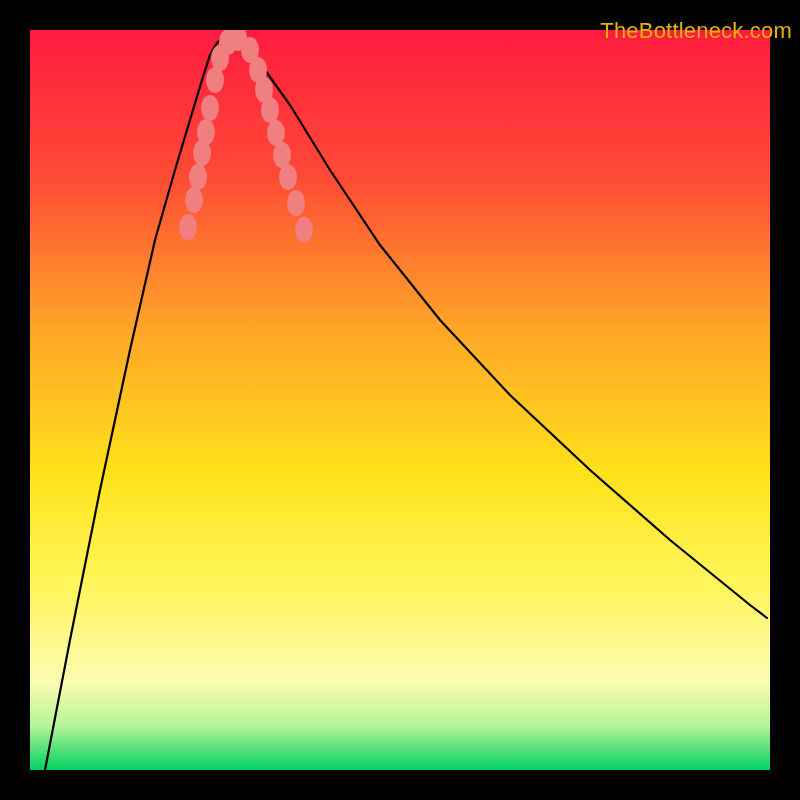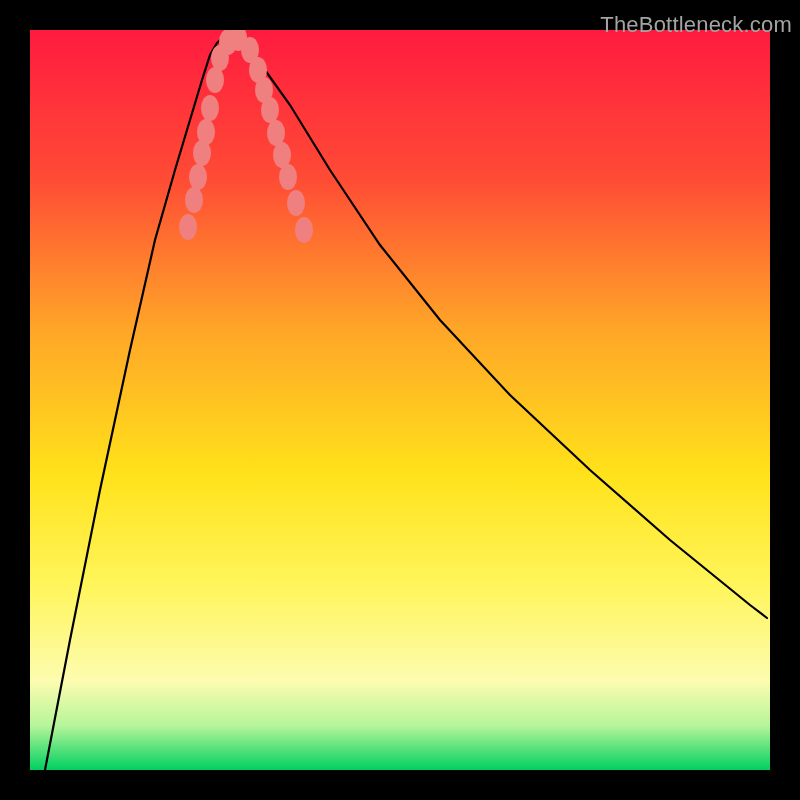--- a/index.html
+++ b/index.html
@@ -21,23 +21,23 @@
   }
   .plot-area {
     position: absolute;
     left: 30px;
     top: 30px;
     width: 740px;
     height: 740px;
   }
   .watermark {
     position: absolute;
-    top: 12px;
+    top: 18px;
     right: 8px;
-    color: #a3a3a3;
+    color: #eab308;
     font-size: 22px;
     font-weight: 500;
     letter-spacing: 0.2px;
     user-select: none;
   }
   svg {
     display: block;
   }
 </style>
 </head>

